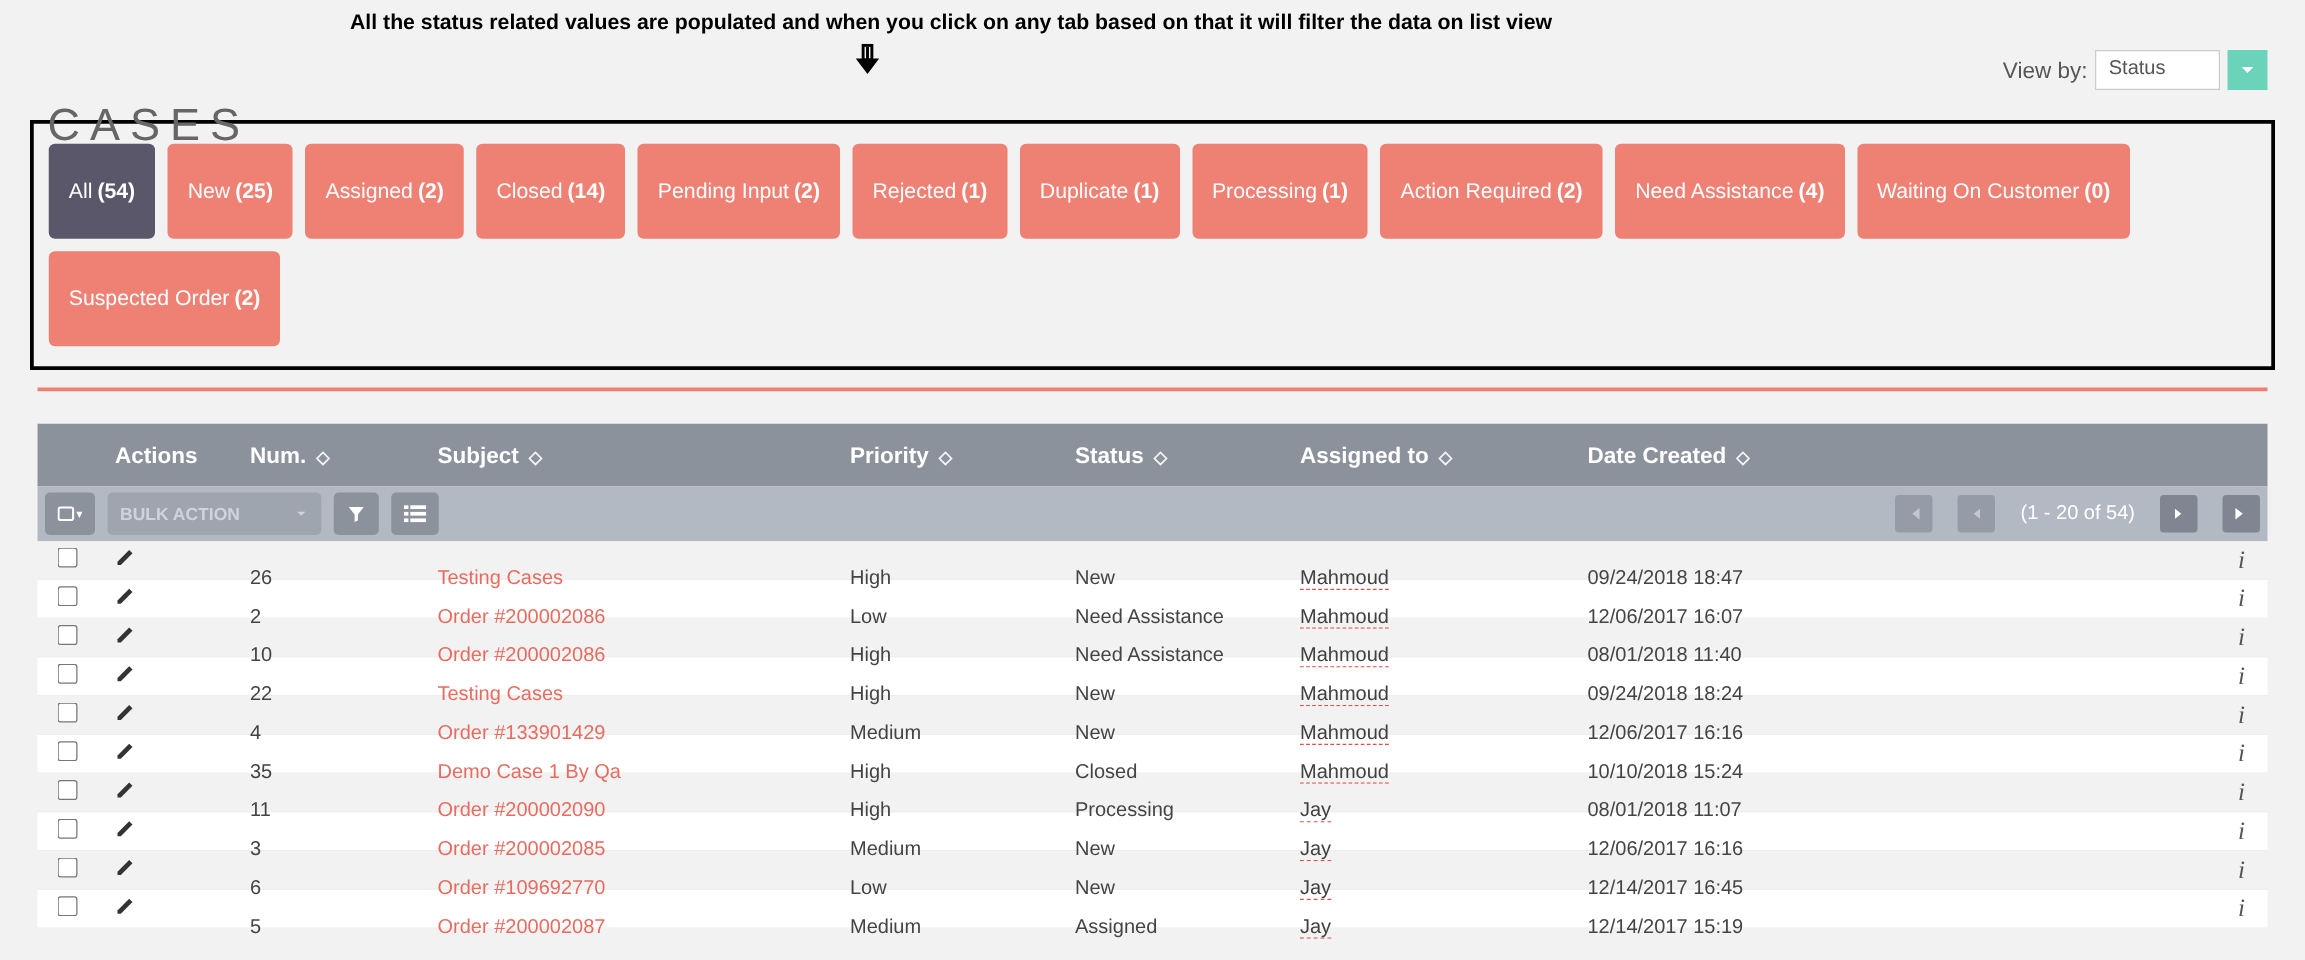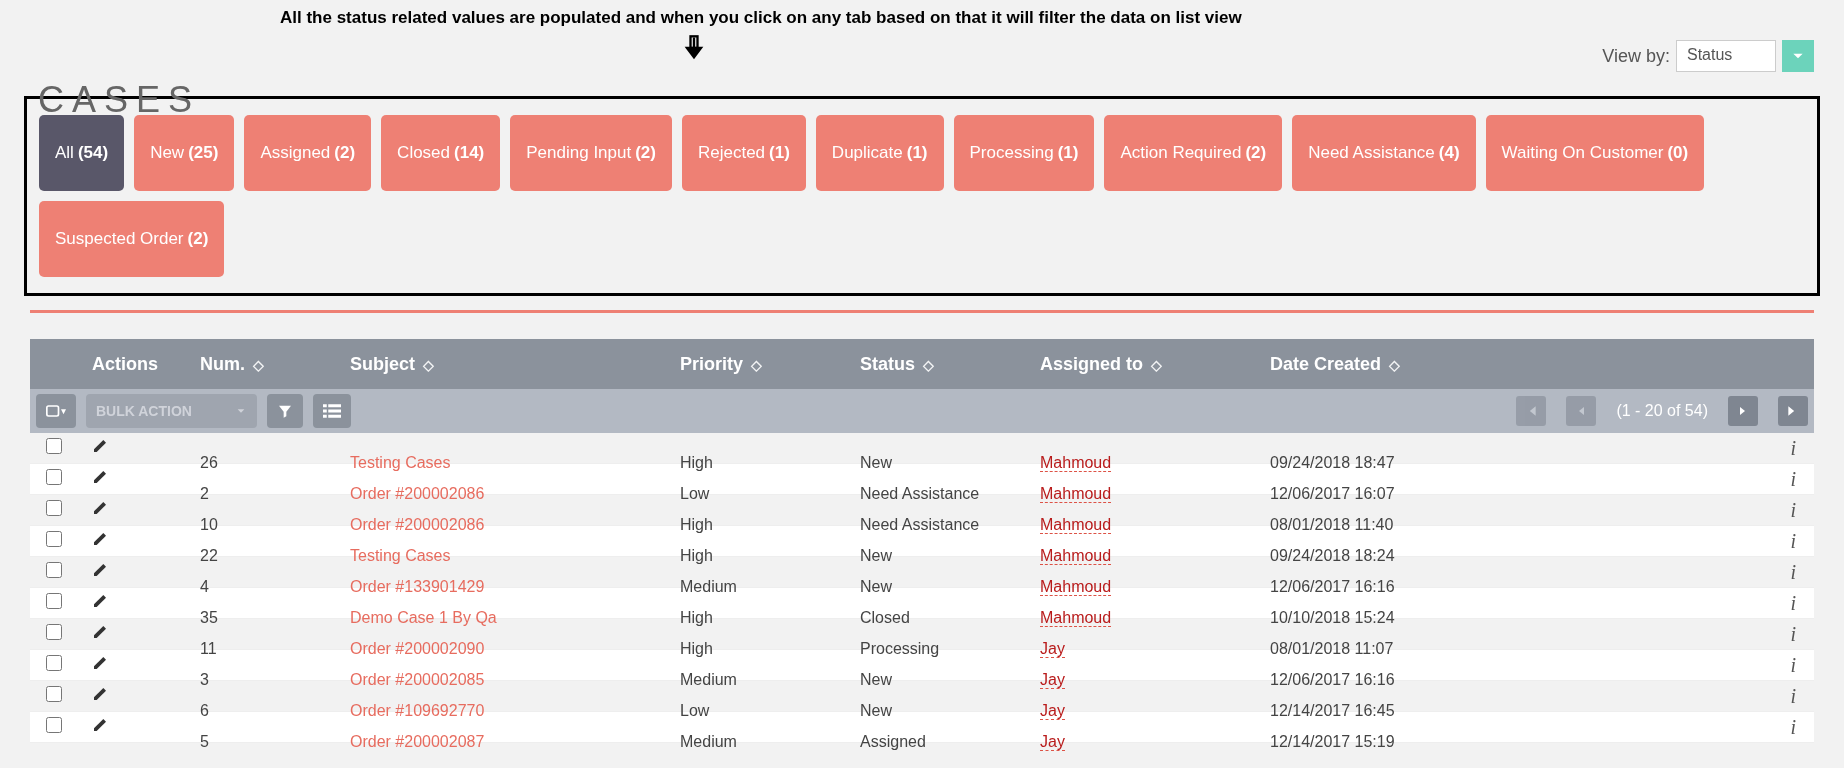--- a/index.html
+++ b/index.html
@@ -180,21 +180,21 @@
   .trow .cell { overflow: hidden; text-overflow: ellipsis; white-space: nowrap; margin-top: 30px; }
   .trow input[type=checkbox] {
     width: 16px; height: 16px; margin-left: 16px;
   }
   .edit-icon {
     color: #333;
     cursor: pointer;
   }
   .subject-link { color: #e76c5f; cursor: pointer; }
   .assigned-link {
-    color: #b91c1c;
+    color: #404040;
     border-bottom: 1px dashed #dd5246;
     cursor: pointer;
   }
   .info-i {
     font-family: "Georgia", serif;
     font-style: italic;
     font-size: 20px;
     color: #555;
     cursor: pointer;
   }

